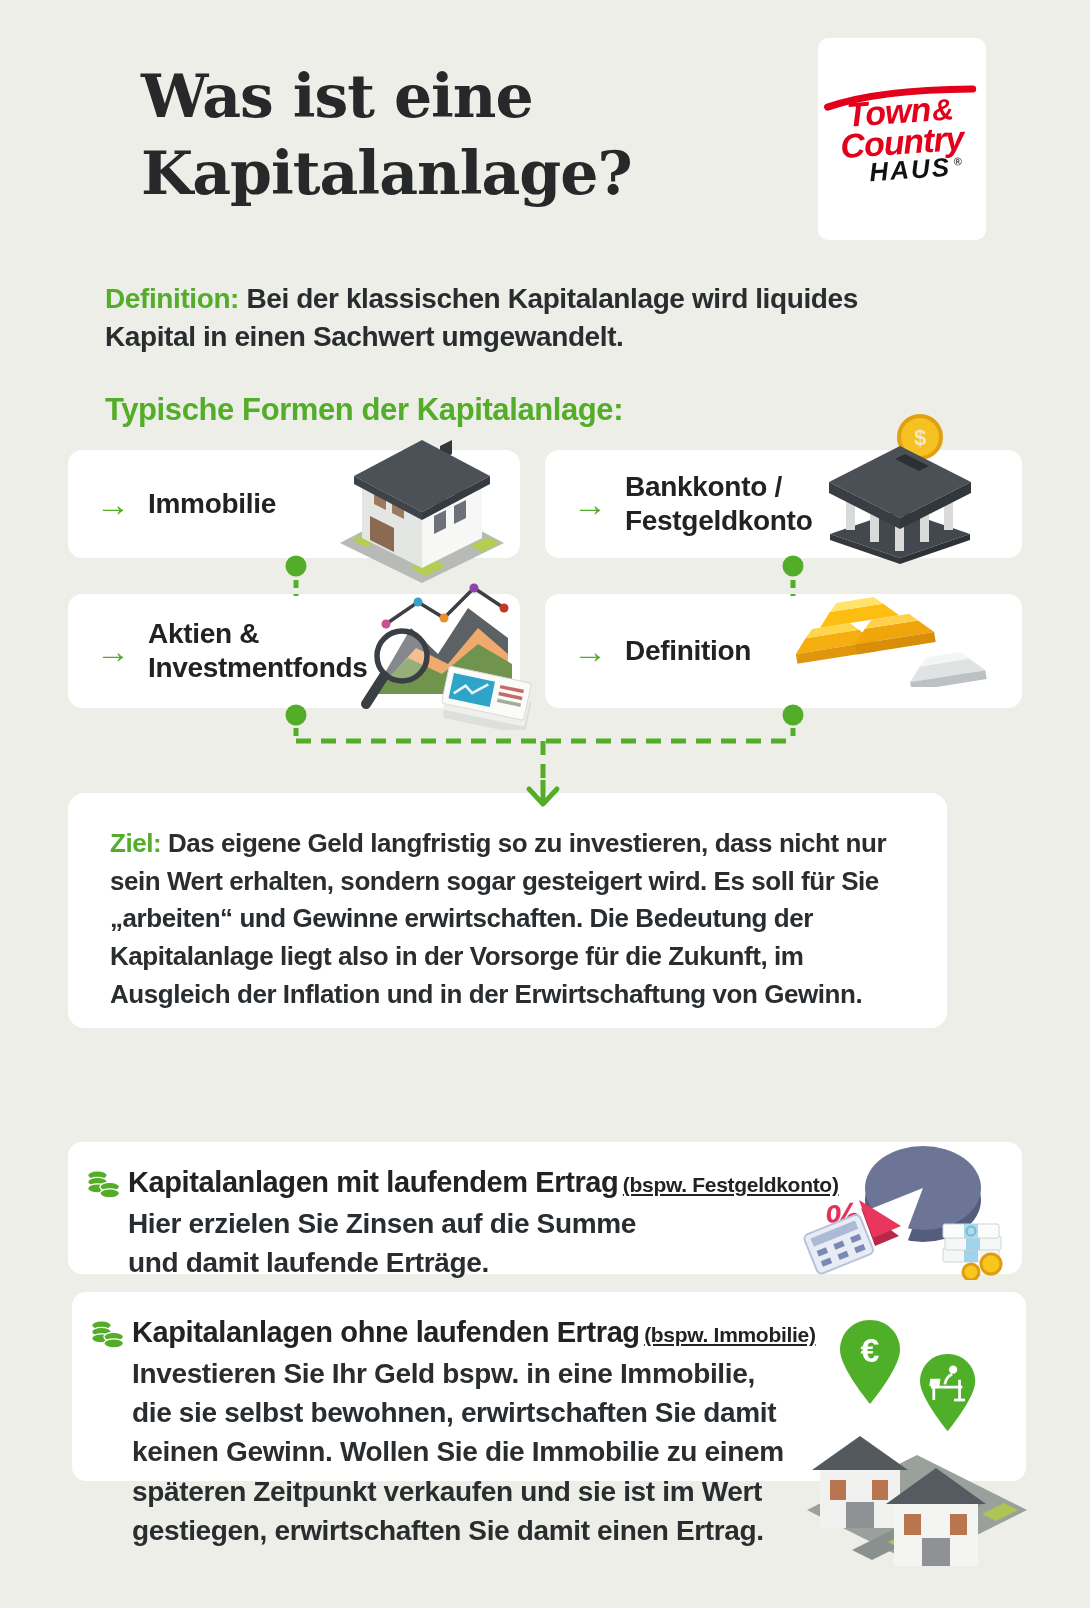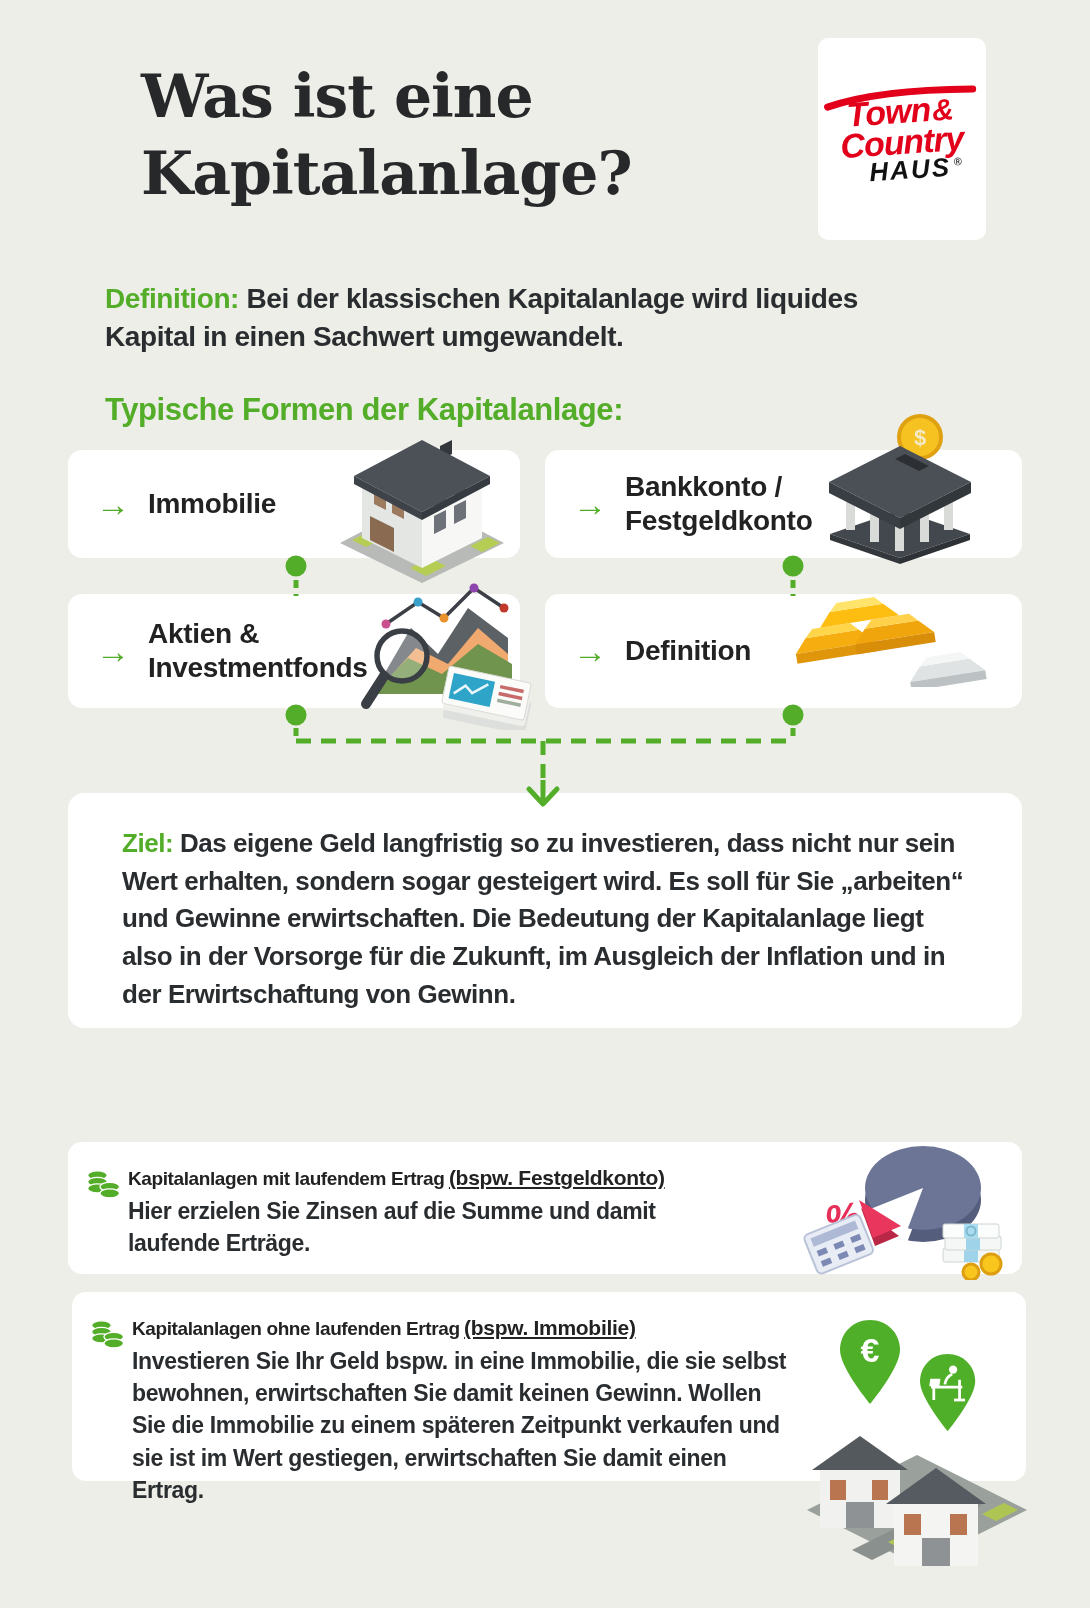--- a/index.html
+++ b/index.html
@@ -65,36 +65,36 @@
   .box3 .form-label{width:255px;}
 
   .illu{z-index:4;}
   svg{display:block;}
 
   
   .overlay{left:0;top:0;z-index:3;pointer-events:none;}
 
   
   .goal-card{
-    left:68px;top:793px;width:954px;height:235px;background:#ffffff;border-radius:16px;
-    box-sizing:border-box;padding:32px 54px;z-index:2;
+    left:68px;top:793px;width:879px;height:235px;background:#ffffff;border-radius:16px;
+    box-sizing:border-box;padding:32px 42px;z-index:2;
   }
   .goal-text{font-size:26px;font-weight:700;line-height:1.45;letter-spacing:-0.45px;color:#2a2d2f;}
 
   
   .cat-card{
     background:#ffffff;border-radius:14px;box-sizing:border-box;z-index:2;
     padding:24px 30px 18px 60px;position:absolute;
   }
   .cardA{left:68px;top:1142px;width:954px;height:132px;}
   .cardB{left:72px;top:1292px;width:954px;height:189px;}
   .coins-icon{position:absolute;left:18px;top:26px;}
-  .cat-title{font-size:19px;font-weight:700;color:#222;letter-spacing:-0.4px;}
+  .cat-title{font-size:29px;font-weight:700;color:#222;letter-spacing:-0.4px;}
   .cat-example{font-size:21px;font-weight:700;color:#222;letter-spacing:-0.3px;text-decoration:underline;}
-  .cat-body{font-size:23px;font-weight:700;line-height:1.4;letter-spacing:-0.35px;color:#2a2d2f;margin-top:5px;}
+  .cat-body{font-size:28px;font-weight:700;line-height:1.4;letter-spacing:-0.35px;color:#2a2d2f;margin-top:5px;}
   .cardA .cat-body{width:560px;}
   .cardB .cat-body{width:665px;}
 </style>
 </head>
 <body>
 
 <div class="page">
 
   <div class="abs main-title">Was ist eine Kapitalanlage?</div>
 

